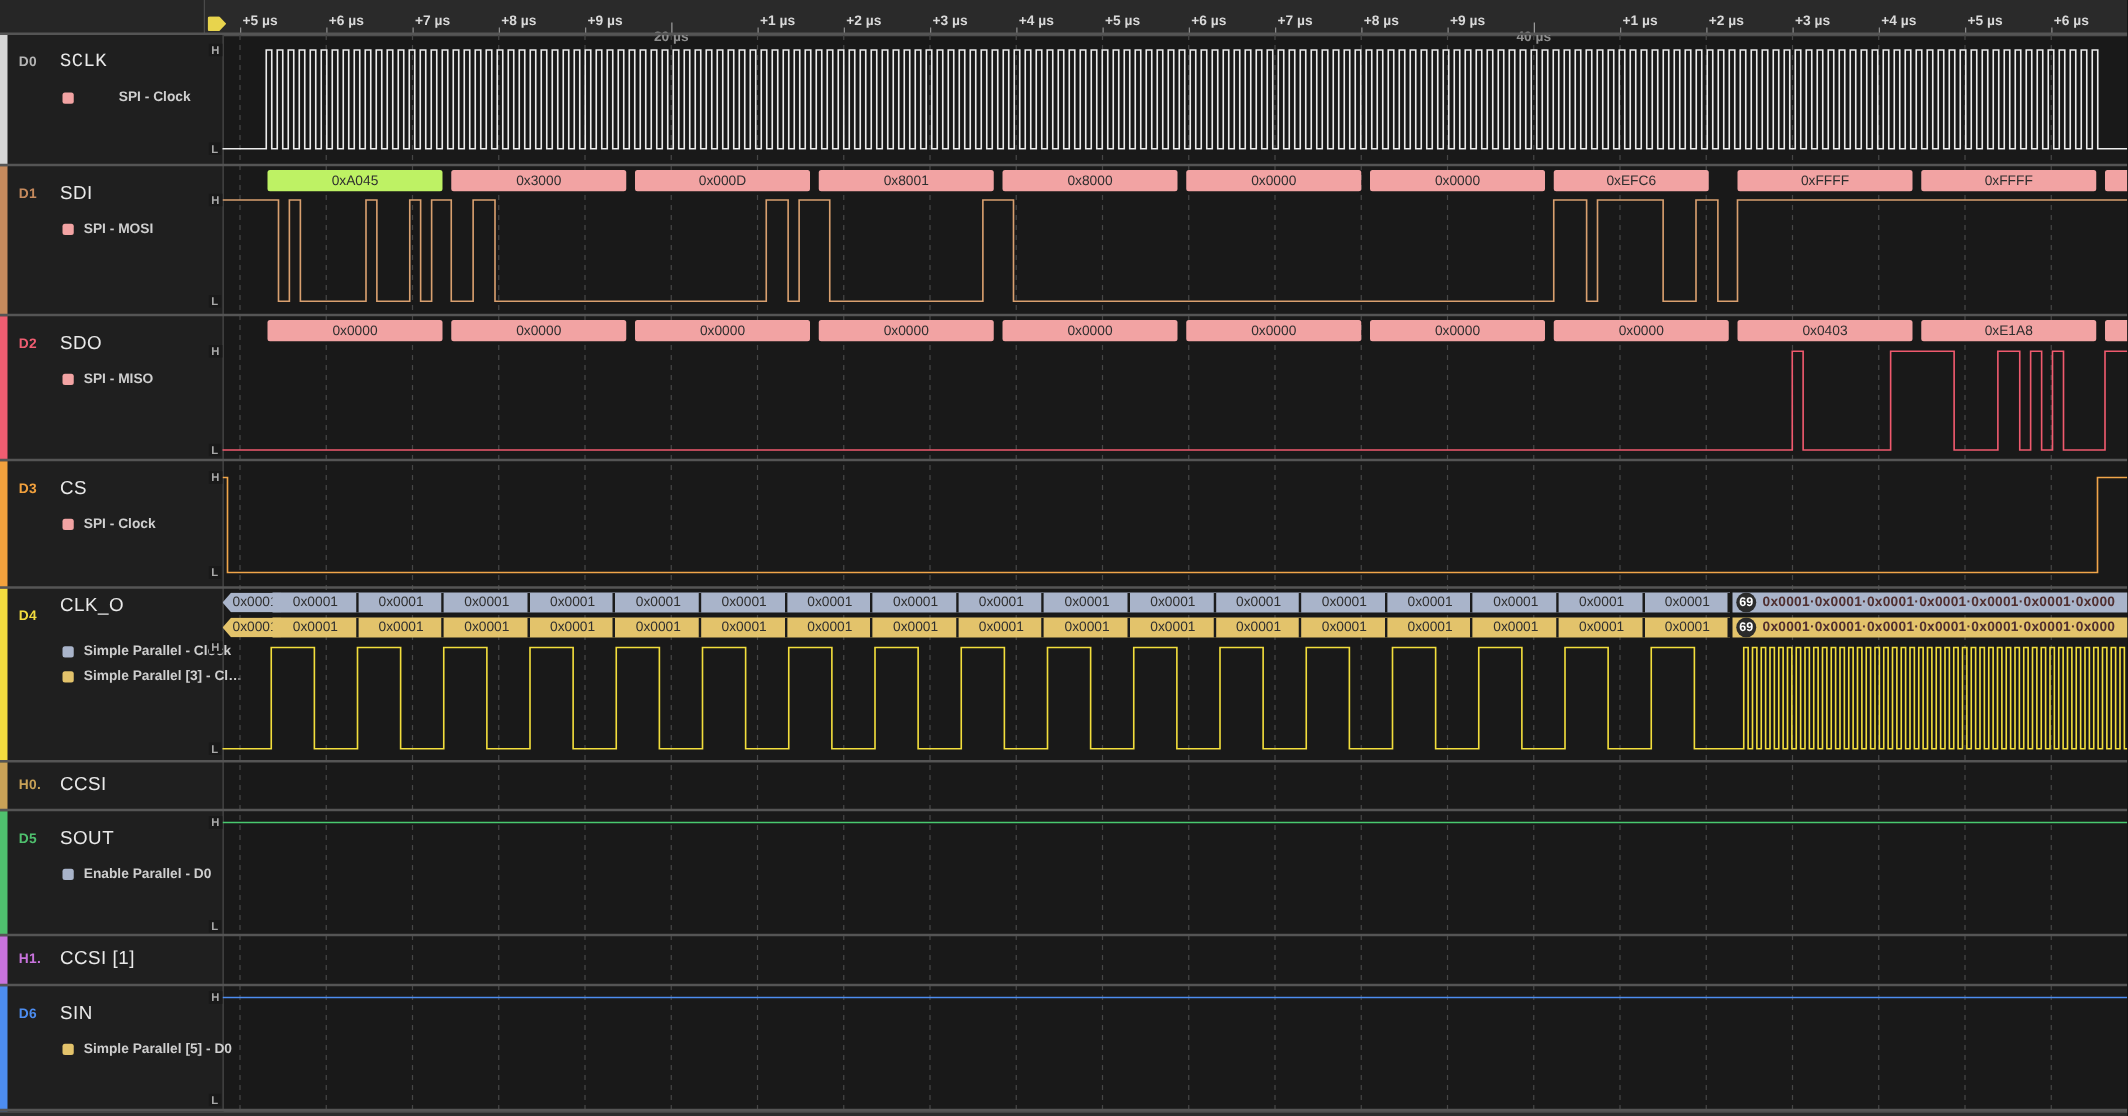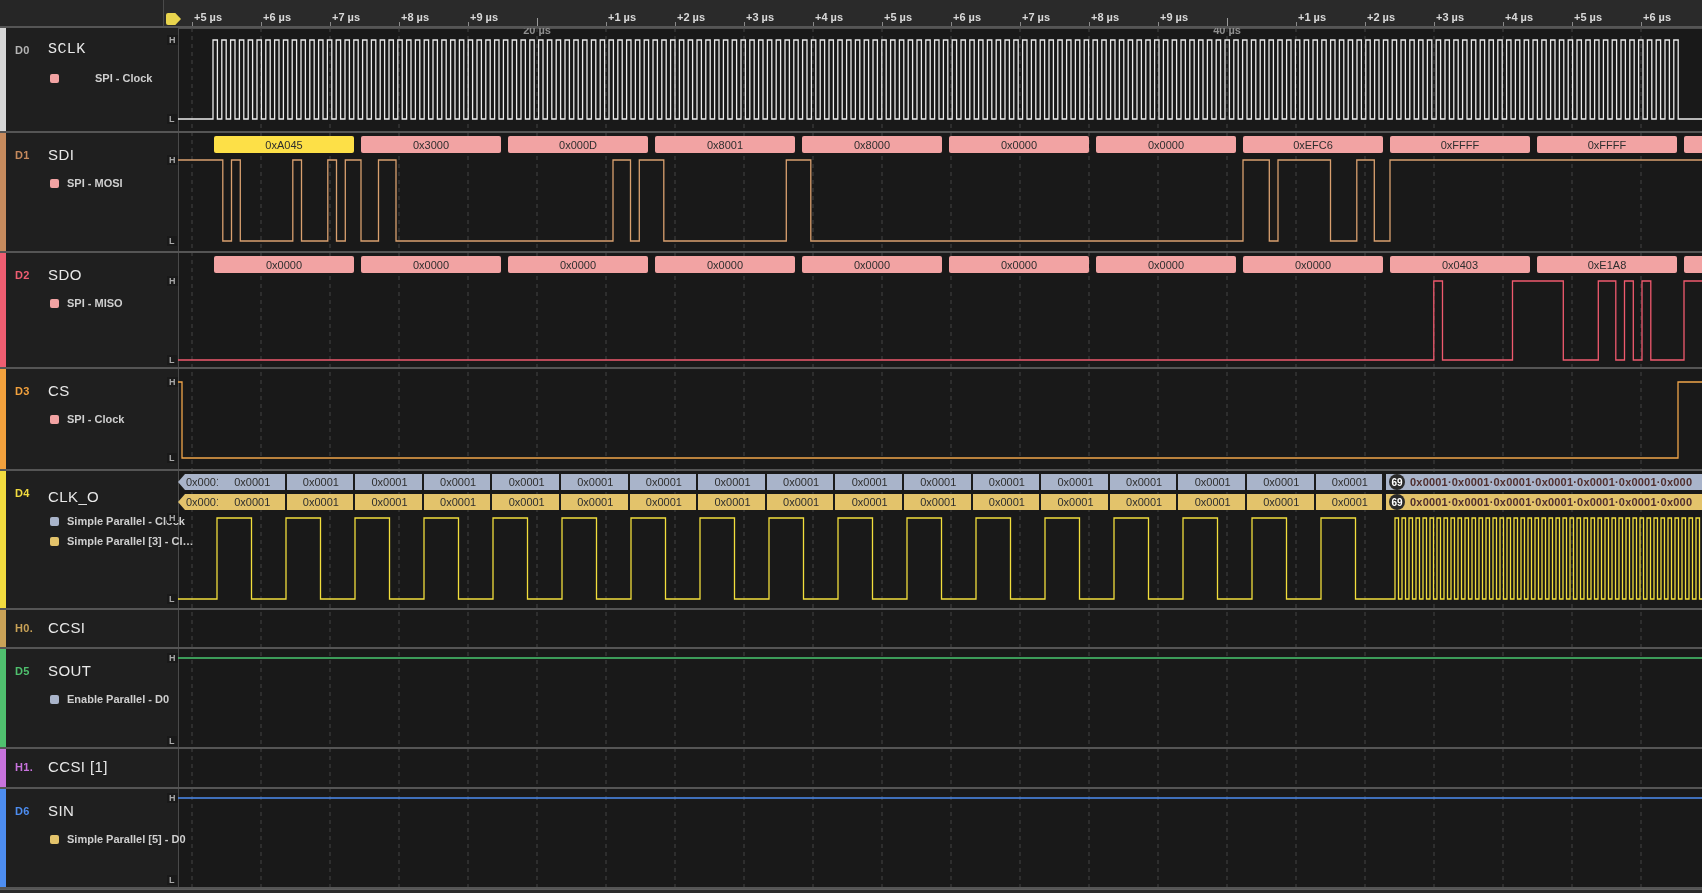--- a/index.html
+++ b/index.html
@@ -148,21 +148,21 @@
       </div>
       <div class="strip" style="top: 341px; height: 102px; background: rgb(242, 161, 61);"></div>
       <div class="chan-id" style="top: 357px; color: rgb(242, 161, 61);">D3</div>
       <div class="chan-name" style="top: 354px;">CS</div>
       <div class="analyzer" style="top: 385px;">
         <i class="chip" style="background: rgb(242, 163, 163);"></i>
         <span>SPI - Clock</span>
       </div>
       <div class="strip" style="top: 443px; height: 139px; background: rgb(242, 220, 63);"></div>
       <div class="chan-id" style="top: 459px; color: rgb(242, 220, 63);">D4</div>
-      <div class="chan-name" style="top: 460px;">CLK_O</div>
+      <div class="chan-name" style="top: 448px;">CLK_O</div>
       <div class="analyzer" style="top: 487px;">
         <i class="chip" style="background: rgb(169, 180, 202);"></i>
         <span>Simple Parallel - Clock</span>
       </div>
       <div class="analyzer" style="top: 507px;">
         <i class="chip" style="background: rgb(227, 195, 107);"></i>
         <span>Simple Parallel [3] - Cl…</span>
       </div>
       <div class="strip" style="top: 582px; height: 39px; background: rgb(201, 162, 87);"></div>
       <div class="chan-id" style="top: 594px; color: rgb(201, 162, 87);">H0.</div>
@@ -185,28 +185,28 @@
         <span>Simple Parallel [5] - D0</span>
       </div>
     </div>
   <div id="rows">
       <div class="row-sep" style="top: 26px;"></div>
       <div class="hl" style="top: 40px;">H</div>
       <div class="hl" style="top: 119px;">L</div>
       <div class="row-sep" style="top: 131px;"></div>
       <div class="hl" style="top: 160px;">H</div>
       <div class="hl" style="top: 241px;">L</div>
-      <div class="bubble" style="background: #fde047; left: 214px; width: 140px; top: 136px;">0xA045</div>
+      <div class="bubble" style="background: #bef264; left: 214px; width: 140px; top: 136px;">0xA045</div>
       <div class="bubble" style="background: rgb(242, 163, 163); left: 361px; width: 140px; top: 136px;">0x3000</div>
       <div class="bubble" style="background: rgb(242, 163, 163); left: 508px; width: 140px; top: 136px;">0x000D</div>
       <div class="bubble" style="background: rgb(242, 163, 163); left: 655px; width: 140px; top: 136px;">0x8001</div>
       <div class="bubble" style="background: rgb(242, 163, 163); left: 802px; width: 140px; top: 136px;">0x8000</div>
       <div class="bubble" style="background: rgb(242, 163, 163); left: 949px; width: 140px; top: 136px;">0x0000</div>
       <div class="bubble" style="background: rgb(242, 163, 163); left: 1096px; width: 140px; top: 136px;">0x0000</div>
-      <div class="bubble" style="background: rgb(242, 163, 163); left: 1243px; width: 140px; top: 136px;">0xEFC6</div>
+      <div class="bubble" style="background: rgb(242, 163, 163); left: 1243px; width: 124px; top: 136px;">0xEFC6</div>
       <div class="bubble" style="background: rgb(242, 163, 163); left: 1390px; width: 140px; top: 136px;">0xFFFF</div>
       <div class="bubble" style="background: rgb(242, 163, 163); left: 1537px; width: 140px; top: 136px;">0xFFFF</div>
       <div class="bubble" style="background: rgb(242, 163, 163); left: 1684px; width: 18px; top: 136px; border-radius: 2px 0px 0px 2px;"></div>
       <div class="row-sep" style="top: 251px;"></div>
       <div class="hl" style="top: 281px;">H</div>
       <div class="hl" style="top: 360px;">L</div>
       <div class="bubble" style="background: rgb(242, 163, 163); left: 214px; width: 140px; top: 256px;">0x0000</div>
       <div class="bubble" style="background: rgb(242, 163, 163); left: 361px; width: 140px; top: 256px;">0x0000</div>
       <div class="bubble" style="background: rgb(242, 163, 163); left: 508px; width: 140px; top: 256px;">0x0000</div>
       <div class="bubble" style="background: rgb(242, 163, 163); left: 655px; width: 140px; top: 256px;">0x0000</div>

